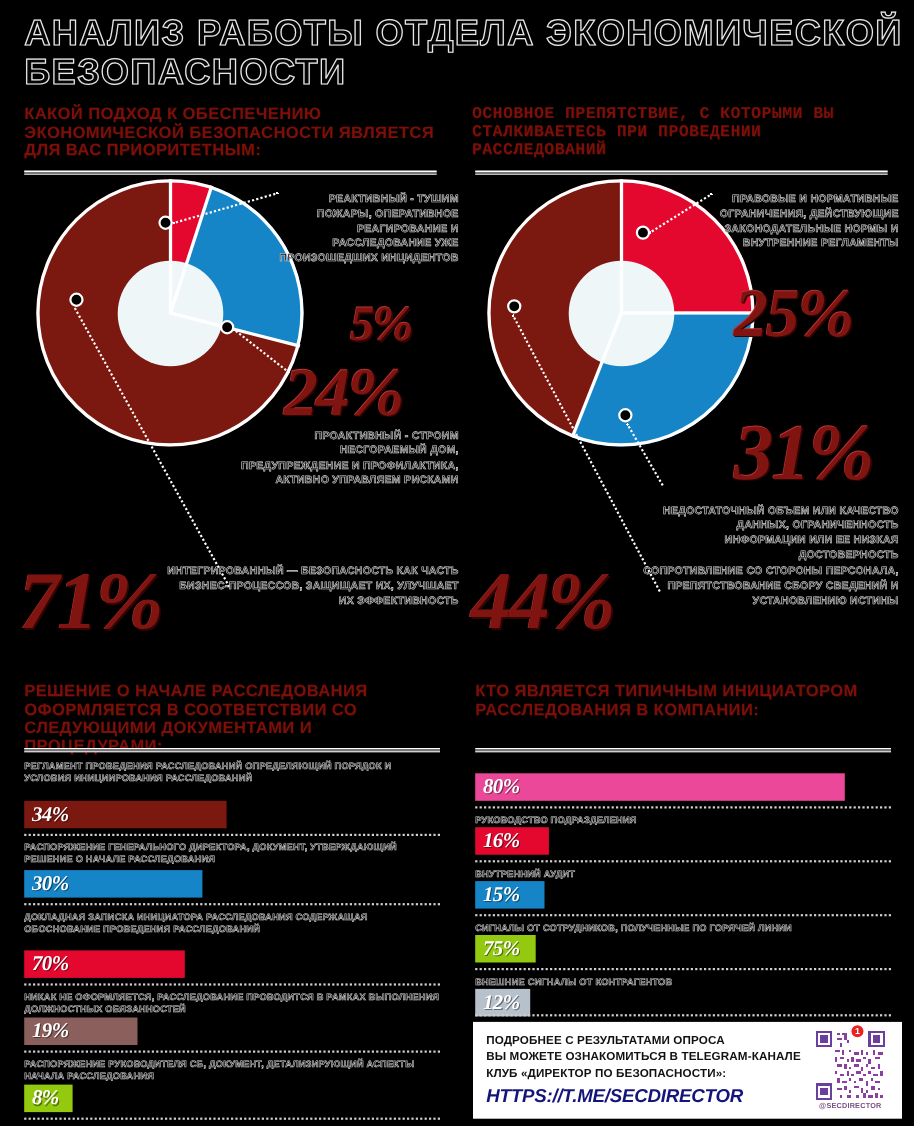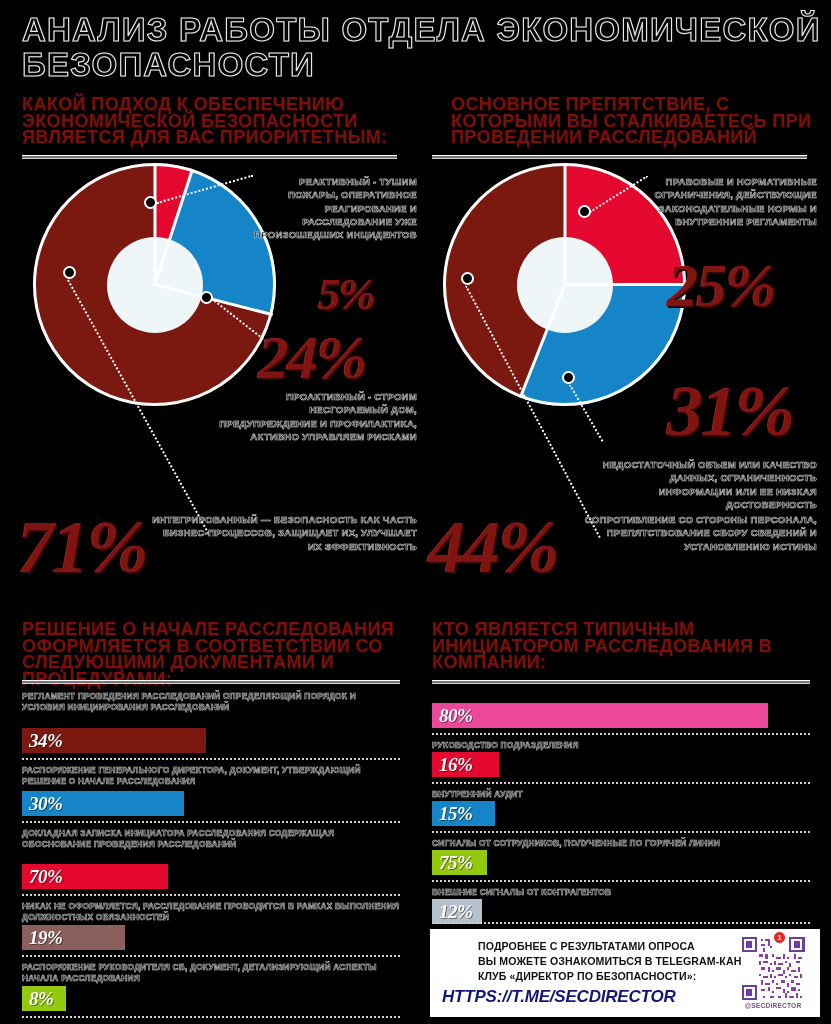--- a/index.html
+++ b/index.html
@@ -18,21 +18,21 @@
     font-size: 33px; line-height: 35px;
     font-weight: bold; letter-spacing: 1.2px;
     color: #050505;
     -webkit-text-stroke: 1.1px #e9e9e9;
     text-shadow: 0 0 1px #bdbdbd;
   }
 
   
   .sec-head {
     position: absolute;
-    font-size: 18px; line-height: 16.5px;
+    font-size: 15px; line-height: 16.5px;
     font-weight: bold; letter-spacing: 0.4px;
     color: #7c1008;
     text-transform: uppercase;
     text-shadow: 0.6px 0.6px 0 #2a0402;
   }
   .rule {
     position: absolute;
     height: 4px;
     background: linear-gradient(#ffffff 0 1px, #777 1px 3px, #cfcfcf 3px 4px);
   }
@@ -110,21 +110,20 @@
   
   .promo {
     position: absolute; left: 430px; top: 929px;
     width: 390px; height: 88px; background: #ffffff;
   }
   .promo .txt {
     position: absolute; left: 12px; top: 10px;
     font-size: 10.6px; line-height: 15.2px;
     font-weight: bold; color: #111;
     letter-spacing: 0.1px;
-    margin-left: 36px;
   }
   .promo .url {
     position: absolute; left: 12px; top: 58px;
     font-size: 17px; font-style: italic; font-weight: bold;
     color: #14147a; letter-spacing: -0.2px;
     font-family: "Liberation Sans", sans-serif;
   }
   .qr { position: absolute; right: 12px; top: 8px; width: 70px; height: 70px; }
   .qr .cap {
     position: absolute; bottom: -2px; left: 0; width: 70px;
@@ -142,21 +141,21 @@
 </head>
 <body>
 
 <div class="page">
 
   <div class="title">АНАЛИЗ РАБОТЫ ОТДЕЛА ЭКОНОМИЧЕСКОЙ БЕЗОПАСНОСТИ</div>
 
   <div class="sec-head" style="left:22px; top:96px; width:375px;">КАКОЙ ПОДХОД К ОБЕСПЕЧЕНИЮ ЭКОНОМИЧЕСКОЙ БЕЗОПАСНОСТИ ЯВЛЯЕТСЯ ДЛЯ ВАС ПРИОРИТЕТНЫМ:</div>
   <div class="rule" style="left:22px; top:155px; width:375px;"></div>
 
-  <div class="sec-head" style="left:451px; top:96px; width:375px;">ОСНОВНОЕ ПРЕПЯТСТВИЕ, С КОТОРЫМИ ВЫ СТАЛКИВАЕТЕСЬ ПРИ ПРОВЕДЕНИИ РАССЛЕДОВАНИЙ</div>
+  <div class="sec-head" style="left:429px; top:96px; width:375px;font-family:Liberation Mono, monospace;">ОСНОВНОЕ ПРЕПЯТСТВИЕ, С КОТОРЫМИ ВЫ СТАЛКИВАЕТЕСЬ ПРИ ПРОВЕДЕНИИ РАССЛЕДОВАНИЙ</div>
   <div class="rule" style="left:432px; top:155px; width:375px;"></div>
 
   <div class="donut" id="donut1" style="left: 33px; top: 163px; width: 243px; height: 243px; background: conic-gradient(rgb(228, 8, 47) 0deg, rgb(228, 8, 47) 18deg, rgb(21, 133, 200) 18deg, rgb(21, 133, 200) 104.4deg, rgb(123, 24, 16) 104.4deg, rgb(123, 24, 16) 360deg);">
     <div class="donut-ring"></div>
     <div class="hole" style="width:96px; height:96px;"></div>
   <div class="sep" style="transform: translateX(-50%) rotate(0deg);"></div>
       <div class="sep" style="transform: translateX(-50%) rotate(18deg);"></div>
       <div class="sep" style="transform: translateX(-50%) rotate(104.4deg);"></div>
     </div>
 

